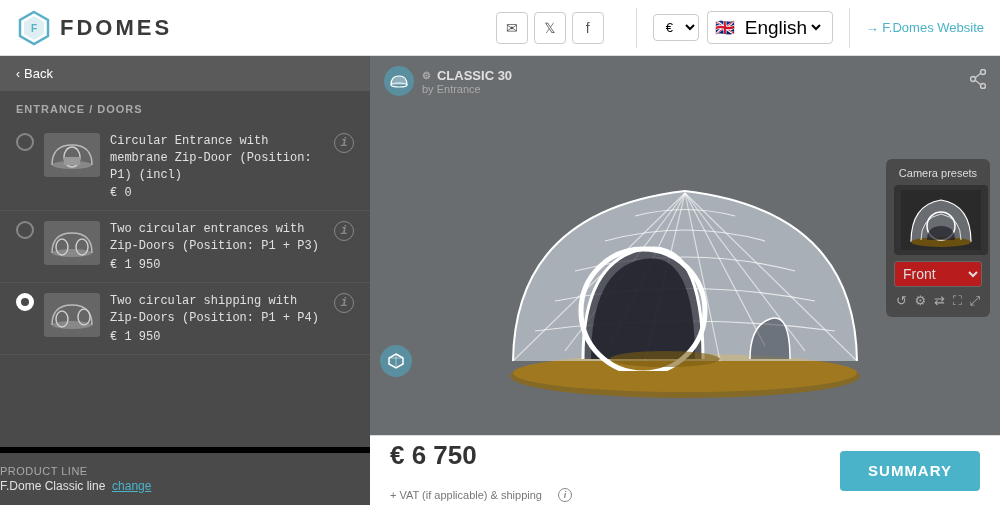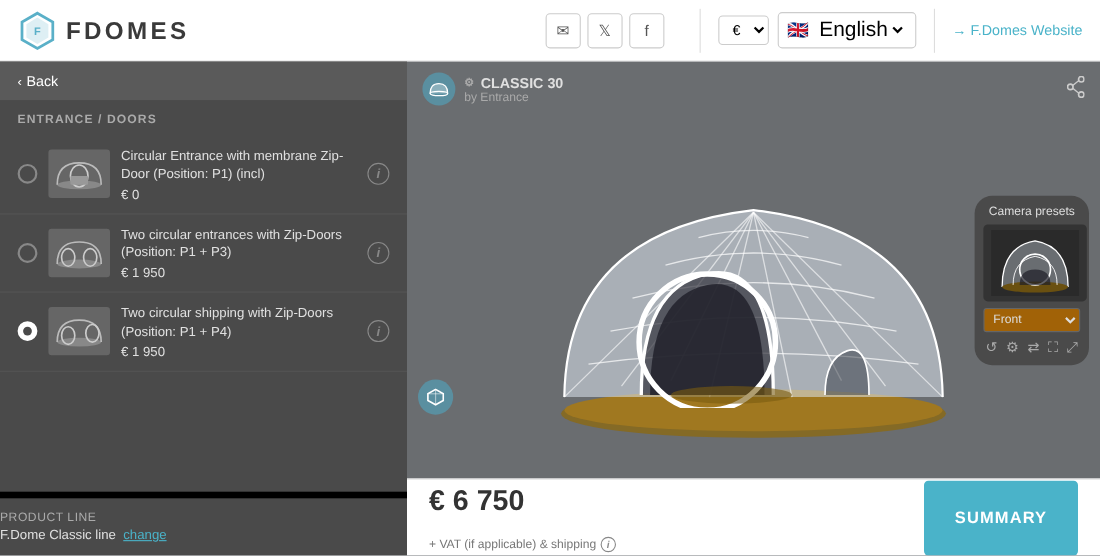--- a/index.html
+++ b/index.html
@@ -117,25 +117,26 @@
       font-weight: 700;
       letter-spacing: 1px;
       text-transform: uppercase;
     }
     .options-list {
       flex: 1;
       overflow-y: auto;
     }
     .option-item {
       display: flex;
-      align-items: center;
+      align-items: flex-start;
       padding: 10px 16px;
       border-bottom: 1px solid #555;
       cursor: pointer;
       gap: 10px;
+      font-family: Liberation Mono, monospace;
     }
     .radio-btn {
       width: 18px;
       height: 18px;
       border-radius: 50%;
       border: 2px solid #888;
       background: transparent;
       flex-shrink: 0;
       display: flex;
       align-items: center;
@@ -263,23 +264,23 @@
       flex: 1;
       display: flex;
       align-items: center;
       justify-content: center;
       position: relative;
     }
     
     .camera-presets {
       position: absolute;
       right: 10px;
-      top: 72px;
+      top: 53px;
       background: #4a4a4a;
-      border-radius: 16px;
+      border-radius: 6px;
       padding: 8px;
       width: 104px;
     }
     .camera-presets-title {
       color: #ddd;
       font-size: 11px;
       text-align: center;
       margin-bottom: 6px;
     }
     .camera-thumb {
@@ -293,24 +294,24 @@
       justify-content: center;
       overflow: hidden;
     }
     .camera-select-row {
       display: flex;
       align-items: center;
       gap: 4px;
     }
     .camera-select {
       flex: 1;
-      background: #a16207;
+      background: #b91c1c;
       border: 1px solid #666;
       color: #ddd;
-      font-size: 11px;
+      font-size: 14px;
       padding: 3px 4px;
       border-radius: 3px;
     }
     .camera-icons-row {
       display: flex;
       gap: 4px;
       margin-top: 6px;
       justify-content: space-around;
     }
     .camera-icon-btn {
@@ -354,42 +355,42 @@
     .price-value {
       font-size: 26px;
       font-weight: 700;
       color: #333;
     }
     .price-note {
       font-size: 11px;
       color: #777;
       display: flex;
       align-items: center;
-      gap: 4px;
+      gap: 16px;
       margin-top: 17px;
     }
     .help-icon {
       width: 14px;
       height: 14px;
       border-radius: 50%;
       border: 1.5px solid #888;
       color: #888;
       font-size: 9px;
       display: flex;
       align-items: center;
       justify-content: center;
       font-style: italic;
       font-weight: 700;
     }
     .summary-btn {
       background: #4ab3c9;
       color: #fff;
       border: none;
       padding: 0 28px;
-      height: 68px;
+      height: 40px;
       font-size: 15px;
       font-weight: 700;
       letter-spacing: 1px;
       border-radius: 4px;
       cursor: pointer;
       text-transform: uppercase;
     }
 
     
     .lang-wrapper {

